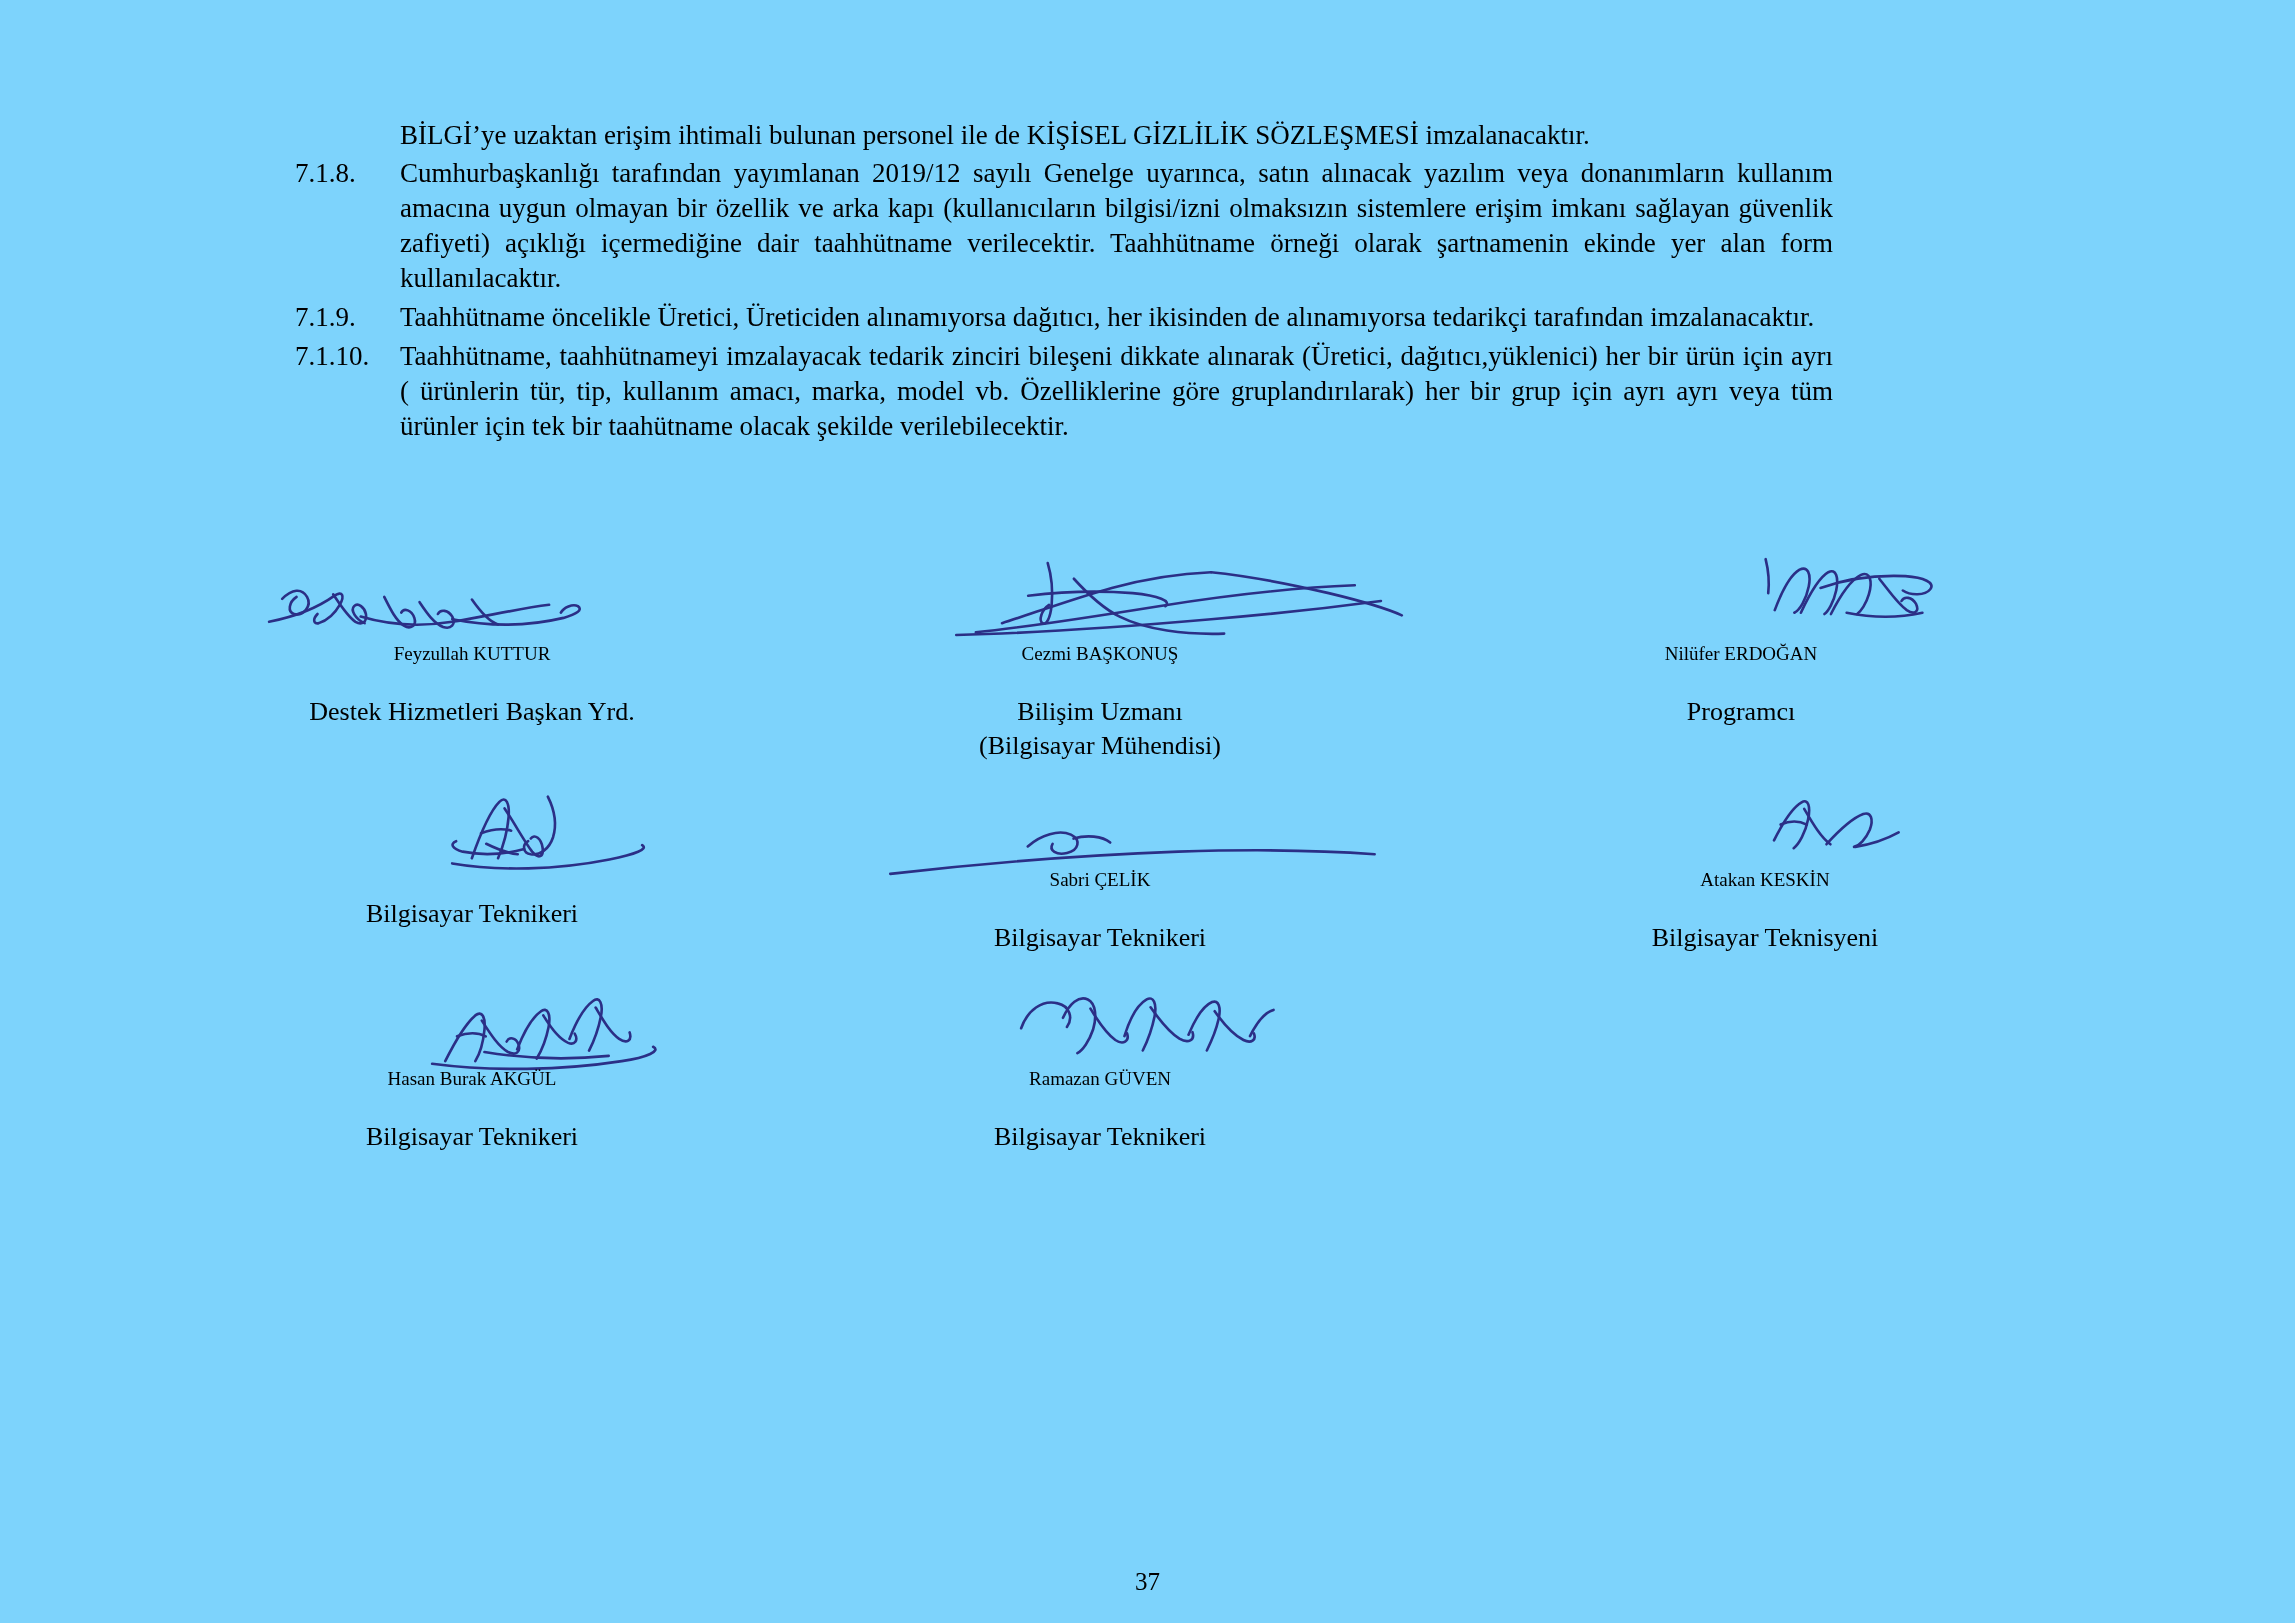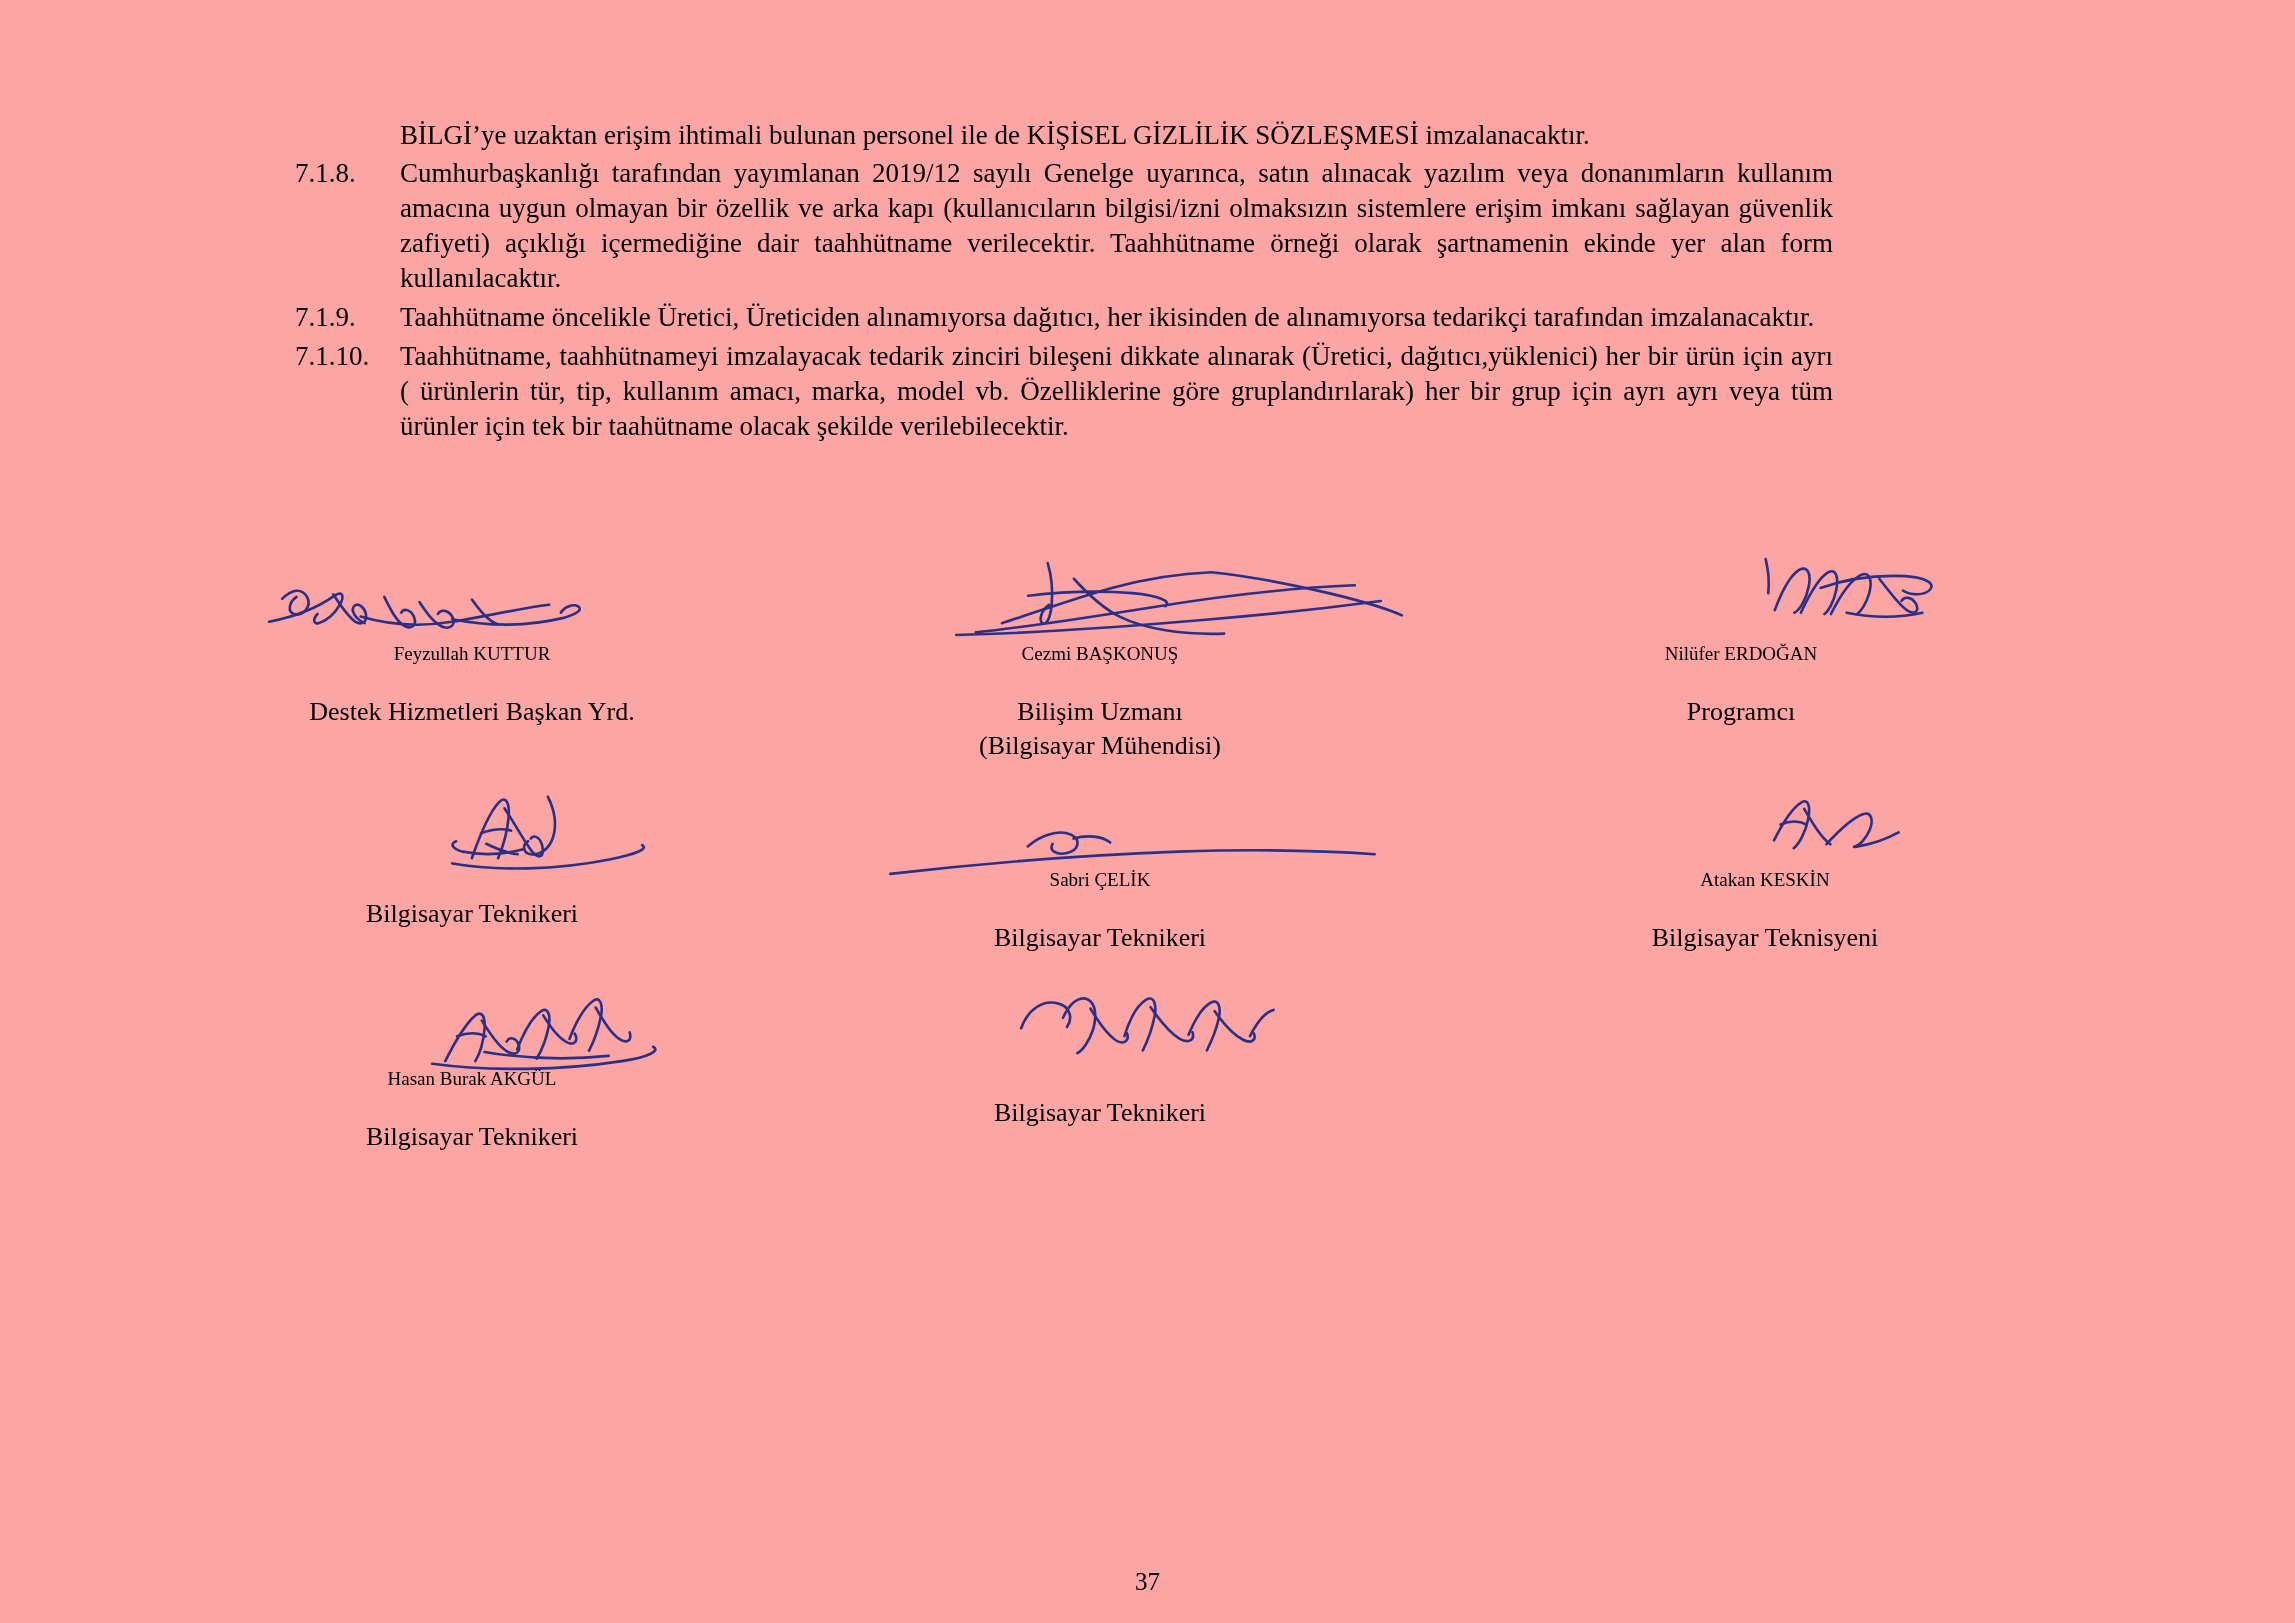--- a/index.html
+++ b/index.html
@@ -11,21 +11,21 @@
     width: 2295px;
     height: 1623px;
     position: relative;
     font-family: "Liberation Serif", serif;
     color: #000000;
     overflow: hidden;
   }
   .page {
     position: absolute;
     inset: 0;
-    background: #fca5a5;
+    background: #7dd3fc;
   }
   .content {
     position: absolute;
     left: 295px;
     top: 118px;
     width: 1538px;
   }
   .para {
     display: flex;
     align-items: flex-start;
@@ -248,20 +248,21 @@
           <path d="M390,72 C400,52 412,36 426,32"></path>
         </g>
       </svg>
 
       <div class="sig-cell" style="left:79px; top:530px; width:576px;text-align:center;">
         <div class="name">Hasan Burak AKGÜL</div>
         <div class="title">Bilgisayar Teknikeri</div>
       </div>
 
       <div class="sig-cell" style="left:707px; top:530px; width:576px;">
+        <div class="name">Ramazan GÜVEN</div>
         <div class="title">Bilgisayar Teknikeri</div>
       </div>
     </div>
 
   </div>
 
   <div class="pagenum">37</div>
 
 </div>
 

